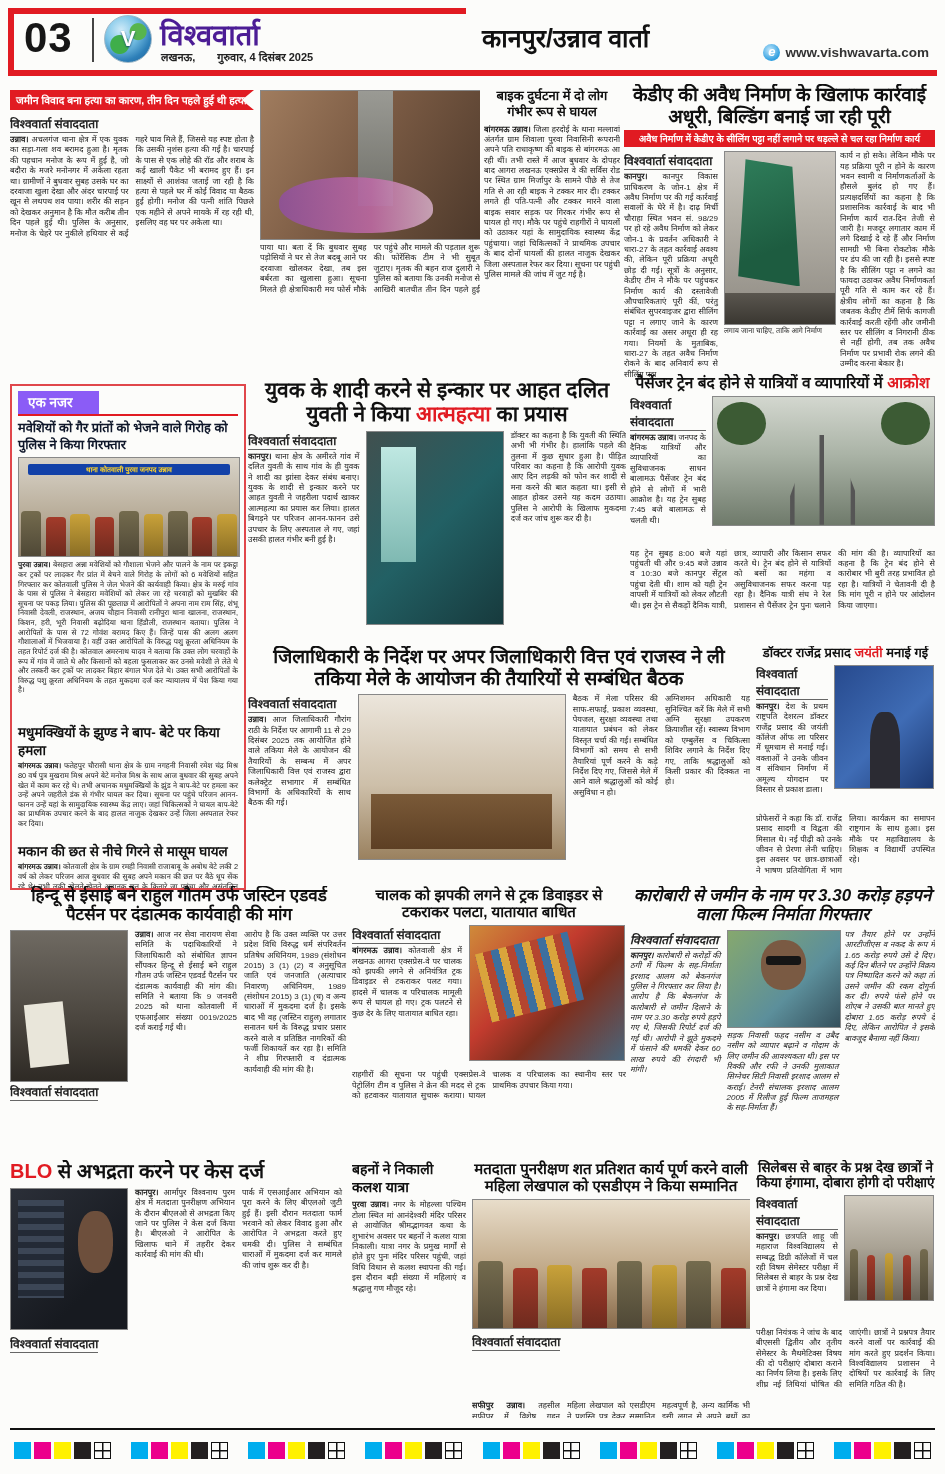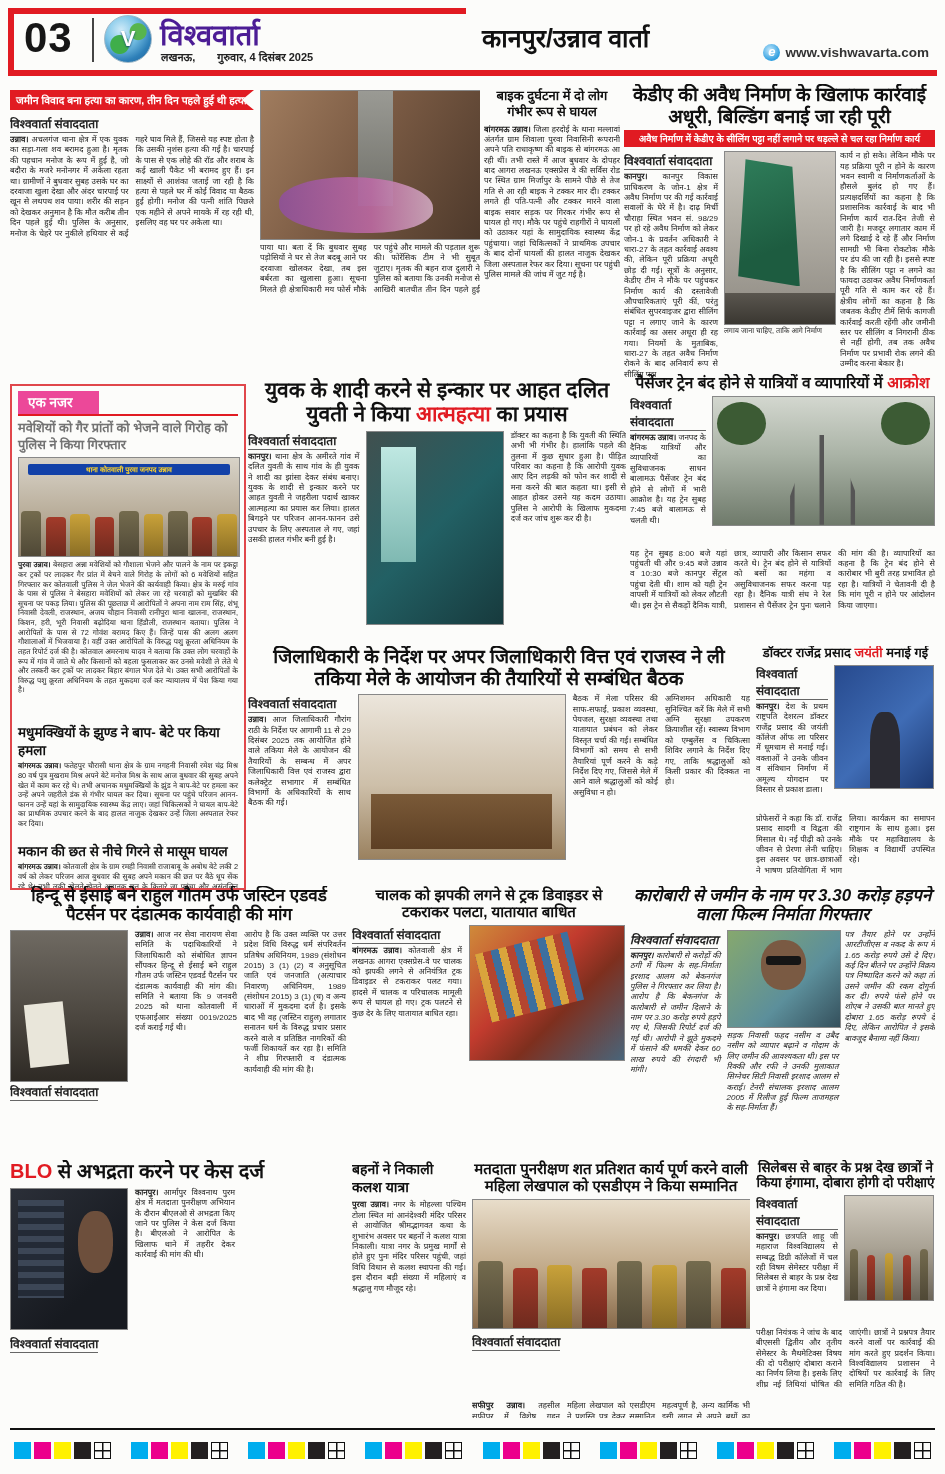--- a/index.html
+++ b/index.html
@@ -72,22 +72,22 @@
   .ph-producer .head{position:absolute;left:30%;top:10%;width:40%;height:52%;border-radius:46%;background:#7a5a43;}
   .ph-producer .shade{position:absolute;left:34%;top:26%;width:32%;height:10%;background:#151515;border-radius:3px;}
   .ph-blo{background:linear-gradient(135deg,#2b2f38,#171a20 70%);}
   .ph-blo .scr{position:absolute;left:6%;top:8%;width:40%;height:70%;background:repeating-linear-gradient(180deg,#3c4656 0 6px,#232a36 6px 12px);}
   .ph-blo .face{position:absolute;right:12%;top:16%;width:30%;height:44%;border-radius:45%;background:#6d4f3c;}
   .ph-lekhpal{background:linear-gradient(180deg,#e8ddca,#c0a887 55%,#87694a);}
   .ph-syllabus{background:linear-gradient(180deg,#d2ccc0,#a9a294 50%,#6c6558);}
   
   .enbox{border:2px solid #e0474b;padding:5px 6px;}
   .entag-wrap{border-bottom:2px solid #e11b22;margin-bottom:4px;}
-  .entag{display:inline-block;background:#ec4899;color:#fff;font-weight:bold;font-size:13.5px;padding:2px 26px 3px 10px;}
-  .en-hl{font-size:12.8px;font-weight:bold;line-height:1.3;color:#737373;margin:3px 0 4px;}
+  .entag{display:inline-block;background:#8b5cf6;color:#fff;font-weight:bold;font-size:13.5px;padding:2px 26px 3px 10px;}
+  .en-hl{font-size:12.8px;font-weight:bold;line-height:1.3;color:#0f172a;margin:3px 0 4px;}
   .sub-hl{font-size:13.5px;font-weight:bold;text-align:left;margin:5px 0 2px;color:#111;}
   
   .footer-rule{position:absolute;left:10px;top:1428px;width:925px;height:2px;background:#111;}
   .bars{position:absolute;left:14px;top:1442px;width:917px;display:flex;justify-content:space-between;}
   .cbg{display:flex;gap:3px;}
   .sq{width:17px;height:17px;display:inline-block;}
   .reg{width:17px;height:17px;border:1.5px solid #111;box-sizing:border-box;
     background:linear-gradient(#111,#111) 50% 0/1.5px 100% no-repeat,linear-gradient(#111,#111) 0 50%/100% 1.5px no-repeat;}
 </style>
 </head>
@@ -262,20 +262,21 @@
     <div class="hl" style="font-size:15px;">चालक को झपकी लगने से ट्रक डिवाइडर से टकराकर पलटा, यातायात बाधित</div>
     <div style="display:flex;gap:7px;margin-top:5px;">
       <div style="width:110px;">
         <span class="byline">विश्ववार्ता संवाददाता</span>
         <div class="bt" style="height:120px;"><b>बांगरमऊ उन्नाव।</b> <span>कोतवाली क्षेत्र में लखनऊ आगरा एक्सप्रेस-वे पर चालक को झपकी लगने से अनियंत्रित ट्रक डिवाइडर से टकराकर पलट गया। हादसे में चालक व परिचालक मामूली रूप से घायल हो गए। ट्रक पलटने से कुछ देर के लिए यातायात बाधित रहा।</span></div>
       </div>
       <div class="ph ph-truck" style="width:154px;height:134px;">
           <div class="bed"></div>
         </div>
     </div>
+    <div class="bt cols2" style="height:80px;margin-top:4px;">राहगीरों की सूचना पर पहुंची एक्सप्रेस-वे पेट्रोलिंग टीम व पुलिस ने क्रेन की मदद से ट्रक को हटवाकर यातायात सुचारू कराया। घायल चालक व परिचालक का स्थानीय स्तर पर प्राथमिक उपचार किया गया।</div>
   </div>
 
   <div class="art" style="left:630px;top:886px;width:305px;height:268px;font-style:italic;">
     <div class="hl" style="font-size:17px;">कारोबारी से जमीन के नाम पर 3.30 करोड़ हड़पने वाला फिल्म निर्माता गिरफ्तार</div>
     <div style="display:flex;gap:6px;margin-top:5px;">
       <div style="width:92px;">
         <span class="byline">विश्ववार्ता संवाददाता</span>
         <div class="bt" style="height:192px;"><b>कानपुर।</b> <span>कारोबारी से करोड़ों की ठगी में फिल्म के सह-निर्माता इरशाद आलम को बेकनगंज पुलिस ने गिरफ्तार कर लिया है। आरोप है कि बेकनगंज के कारोबारी से जमीन दिलाने के नाम पर 3.30 करोड़ रुपये हड़पे गए थे, जिसकी रिपोर्ट दर्ज की गई थी। आरोपी ने झूठे मुकदमे में फंसाने की धमकी देकर 60 लाख रुपये की रंगदारी भी मांगी।</span></div>
       </div>
       <div style="width:112px;">
@@ -295,20 +296,21 @@
     </div>
     <div style="display:flex;gap:7px;margin-top:5px;">
       <div>
         <div class="ph ph-blo" style="width:116px;height:140px;">
             <div class="scr"></div>
             <div class="face"></div>
           </div>
         <div style="margin-top:4px;"><span class="byline">विश्ववार्ता संवाददाता</span></div>
       </div>
       <div class="bt" style="width:100px;height:218px;"><b>कानपुर।</b> <span>आर्मापुर विश्वनाथ पुरम क्षेत्र में मतदाता पुनरीक्षण अभियान के दौरान बीएलओ से अभद्रता किए जाने पर पुलिस ने केस दर्ज किया है। बीएलओ ने आरोपित के खिलाफ थाने में तहरीर देकर कार्रवाई की मांग की थी।</span></div>
+      <div class="bt" style="width:100px;height:218px;">पार्क में एसआईआर अभियान को पूरा करने के लिए बीएलओ जुटी हुई हैं। इसी दौरान मतदाता फार्म भरवाने को लेकर विवाद हुआ और आरोपित ने अभद्रता करते हुए धमकी दी। पुलिस ने सम्बंधित धाराओं में मुकदमा दर्ज कर मामले की जांच शुरू कर दी है।</div>
     </div>
   </div>
 
   <div class="art" style="left:352px;top:1160px;width:114px;height:258px;">
     <div class="hl" style="font-size:14px;text-align:left;line-height:1.3;">बहनों ने निकाली कलश यात्रा</div>
     <div class="bt" style="margin-top:4px;height:220px;"><b>पुरवा उन्नाव।</b> <span>नगर के मोहल्ला पश्चिम टोला स्थित मां आनंदेश्वरी मंदिर परिसर से आयोजित श्रीमद्भागवत कथा के शुभारंभ अवसर पर बहनों ने कलश यात्रा निकाली। यात्रा नगर के प्रमुख मार्गों से होते हुए पुनः मंदिर परिसर पहुंची, जहां विधि विधान से कलश स्थापना की गई। इस दौरान बड़ी संख्या में महिलाएं व श्रद्धालु गण मौजूद रहे।</span></div>
   </div>
 
   <div class="art" style="left:472px;top:1160px;width:278px;height:258px;">
     <div class="hl" style="font-size:15px;">मतदाता पुनरीक्षण शत प्रतिशत कार्य पूर्ण करने वाली महिला लेखपाल को एसडीएम ने किया सम्मानित</div>

